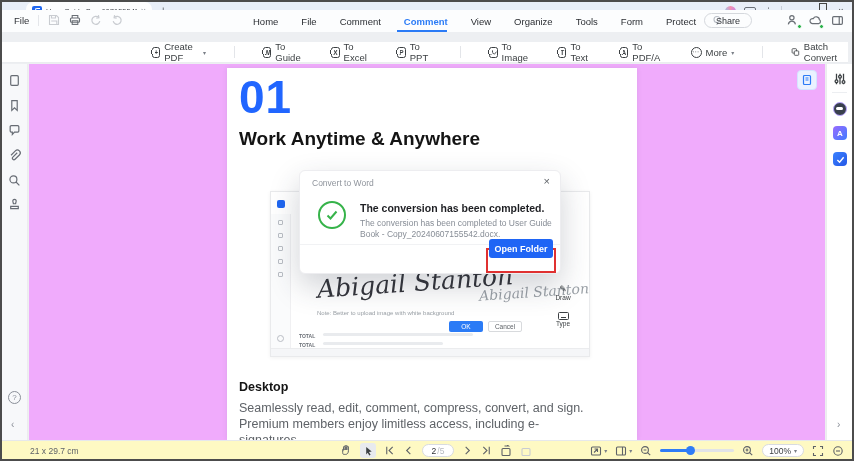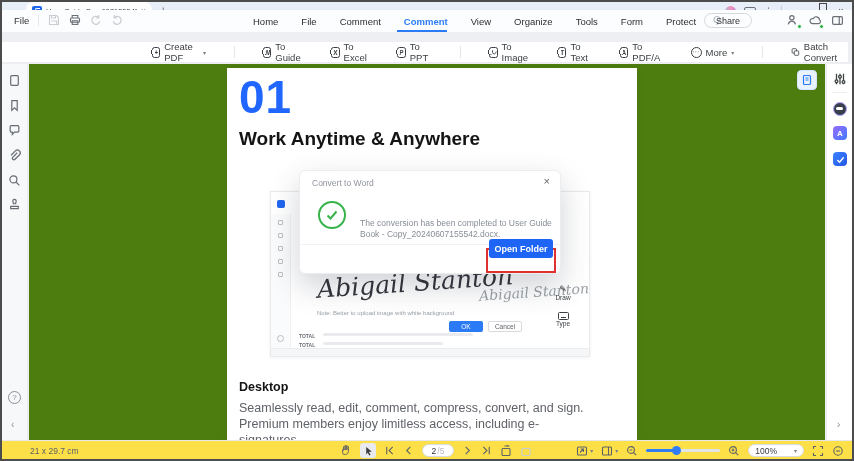--- a/index.html
+++ b/index.html
@@ -66,21 +66,21 @@
   .rr-sep { position: absolute; left: 5px; right: 5px; top: 28px; height: 1px; background: #eceef1; }
   .robot { position: absolute; left: 6px; top: 38px; width: 14px; height: 14px; border-radius: 50%; background: #39404d;
            border: 1.5px solid #b9a6ff; }
   .robot::after { content: ""; position: absolute; left: 2px; top: 4px; width: 7px; height: 3px; background: #fff; border-radius: 1.5px; }
   .sq-ic { position: absolute; left: 6px; width: 14px; height: 14px; border-radius: 4px; color: #fff;
            display: flex; align-items: center; justify-content: center; font-size: 8px; font-weight: bold; }
   .translate-ic { top: 62px; background: linear-gradient(135deg,#9a6bff,#3f7bff); }
   .sign-ic { top: 88px; background: linear-gradient(135deg,#3b82ff,#2457e6); }
 
   
-  .canvas { position: absolute; left: 27px; top: 62px; right: 27px; bottom: 19px; background: #4d7c0f; }
+  .canvas { position: absolute; left: 27px; top: 62px; right: 27px; bottom: 19px; background: #f0abfc; }
   .page { position: absolute; left: 198px; top: 4px; width: 410px; bottom: 0; background: #fff; box-shadow: 0 0 5px rgba(60,70,90,.10); }
   .big-number { position: absolute; left: 12px; top: 2px; font-size: 46px; font-weight: bold; color: #2166ff; letter-spacing: 1px; }
   .heading { position: absolute; left: 12px; top: 60px; font-size: 19px; font-weight: bold; color: #141414; }
   .subheading { position: absolute; left: 12px; top: 92px; font-size: 13px; color: #a9aeb5; }
   .desktop-title { position: absolute; left: 12px; top: 312px; font-size: 12.5px; font-weight: bold; color: #141414; }
   .desktop-text { position: absolute; left: 12px; top: 332px; width: 352px; font-size: 12.5px; color: #5f6368; line-height: 16px; }
   .float-widget { position: absolute; right: 8px; top: 6px; width: 20px; height: 20px; background: #eaf2ff;
                   border: 1px solid #d5e4ff; border-radius: 4px; display: flex; align-items: center; justify-content: center; color: #2b7bf6; }
 
   
@@ -113,33 +113,33 @@
   .dlg-check { position: absolute; left: 18px; top: 30px; width: 28px; height: 28px; border: 2.5px solid #36b34a; border-radius: 50%;
                display: flex; align-items: center; justify-content: center; }
   .dlg-msg { position: absolute; left: 60px; top: 31px; font-size: 10.5px; font-weight: bold; color: #1e1f23; }
   .dlg-detail { position: absolute; left: 60px; top: 47px; width: 194px; font-size: 8.5px; color: #878d96; line-height: 11px; }
   .dlg-div { position: absolute; left: 0; right: 0; top: 73px; height: 1px; background: #f1f2f4; }
   .dlg-red { position: absolute; left: 186px; top: 77px; width: 70px; height: 25px; border: 2px solid #e03131; }
   .dlg-btn { position: absolute; left: 189px; top: 68px; width: 64px; height: 19px; background: #1f65f5; border-radius: 3px;
              color: #fff; font-size: 9px; font-weight: bold; display: flex; align-items: center; justify-content: center; border: none; }
 
   
-  .statusbar { position: absolute; left: 0; right: 0; bottom: 0; height: 19px; background: #fde047; border-top: 1px solid #e6e8eb; margin-top: 12px; }
+  .statusbar { position: absolute; left: 0; right: 0; bottom: 0; height: 19px; background: #fef9c3; border-top: 1px solid #e6e8eb; margin-top: 12px; }
   .sb-size { position: absolute; left: 28px; top: 5px; font-size: 8.5px; color: #5f6368; }
   .sb-center { position: absolute; left: 338px; top: 0; height: 19px; display: flex; align-items: center; gap: 8px; color: #5f6368; }
   .sb-tool-active { width: 16px; height: 15px; background: #e8eaee; border-radius: 3px; display: flex; align-items: center; justify-content: center; }
   .pagebox { width: 32px; height: 13px; border: 1px solid #d8dbe0; border-radius: 7px; background: #fff; font-size: 8.5px;
              display: flex; align-items: center; justify-content: center; gap: 1px; }
   .pagebox .cur { color: #2f3237; } .pagebox .tot { color: #b6bac0; }
   .sb-right { position: absolute; right: 8px; top: 0; height: 19px; display: flex; align-items: center; gap: 8px; color: #5f6368; }
   .slider { position: relative; width: 74px; height: 3px; background: #e1e3e7; border-radius: 2px; }
   .slider .fill { position: absolute; left: 0; top: 0; height: 3px; width: 30px; background: #2f7cf6; border-radius: 2px; }
   .slider .knob { position: absolute; left: 26px; top: -3px; width: 9px; height: 9px; border-radius: 50%; background: #2f7cf6; }
   .zoom-pill { height: 13px; border: 1px solid #d8dbe0; border-radius: 8px; background: #fff; padding: 0 6px; font-size: 8.5px;
-               color: #3c4043; display: flex; align-items: center; gap: 17px; }
+               color: #3c4043; display: flex; align-items: center; gap: 3px; }
   .dis { color: #c9ccd1; }
   svg.ic { display: block; }
 </style>
 </head>
 <body>
 
 <div id="app">
 
   <div class="titlebar">
     <div class="tab">
@@ -360,20 +360,21 @@
   </div>
 
   <div class="dialog">
     <span class="dlg-title">Convert to Word</span>
     <span class="dlg-close">×</span>
     <div class="dlg-check">
       <svg width="14" height="14" viewBox="0 0 14 14" fill="none" stroke="#36b34a" stroke-width="2">
           <path d="M2.5 7.5l3 3 6-7"></path>
         </svg>
     </div>
+    <div class="dlg-msg">The conversion has been completed.</div>
     <div class="dlg-detail">The conversion has been completed to User Guide Book - Copy_20240607155542.docx.</div>
     <div class="dlg-div"></div>
     <div class="dlg-red"></div>
     <button class="dlg-btn">Open Folder</button>
   </div>
 
   <div class="statusbar">
     <span class="sb-size">21 x 29.7 cm</span>
 
     <div class="sb-center">

